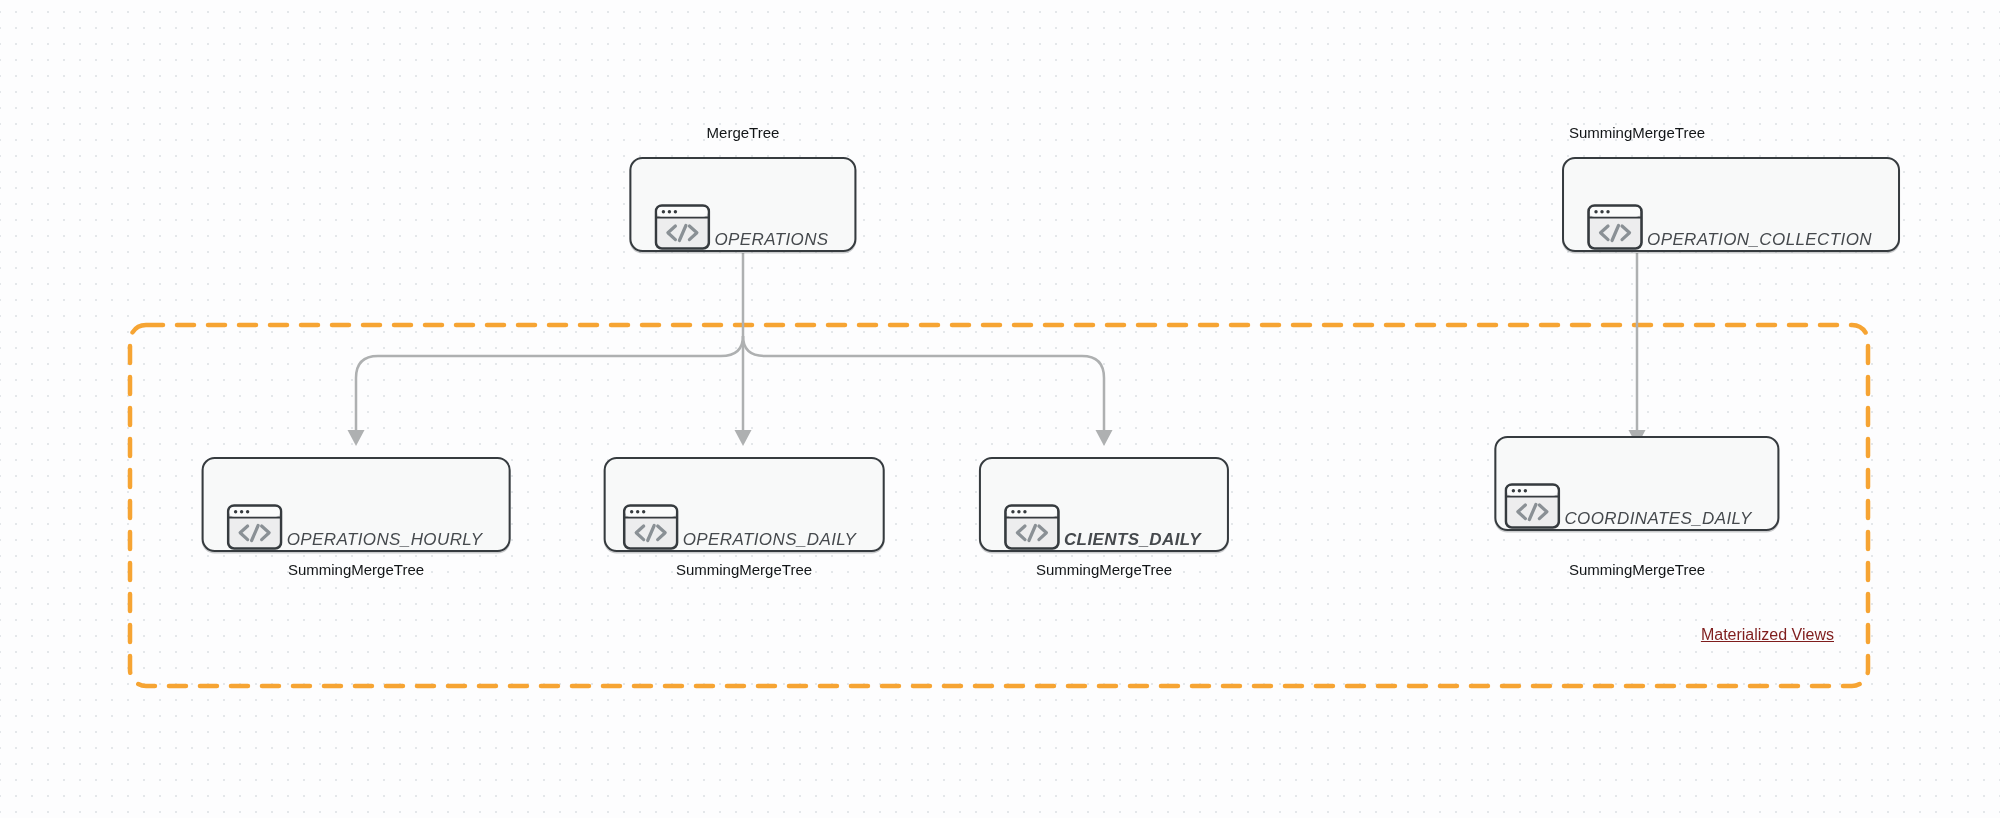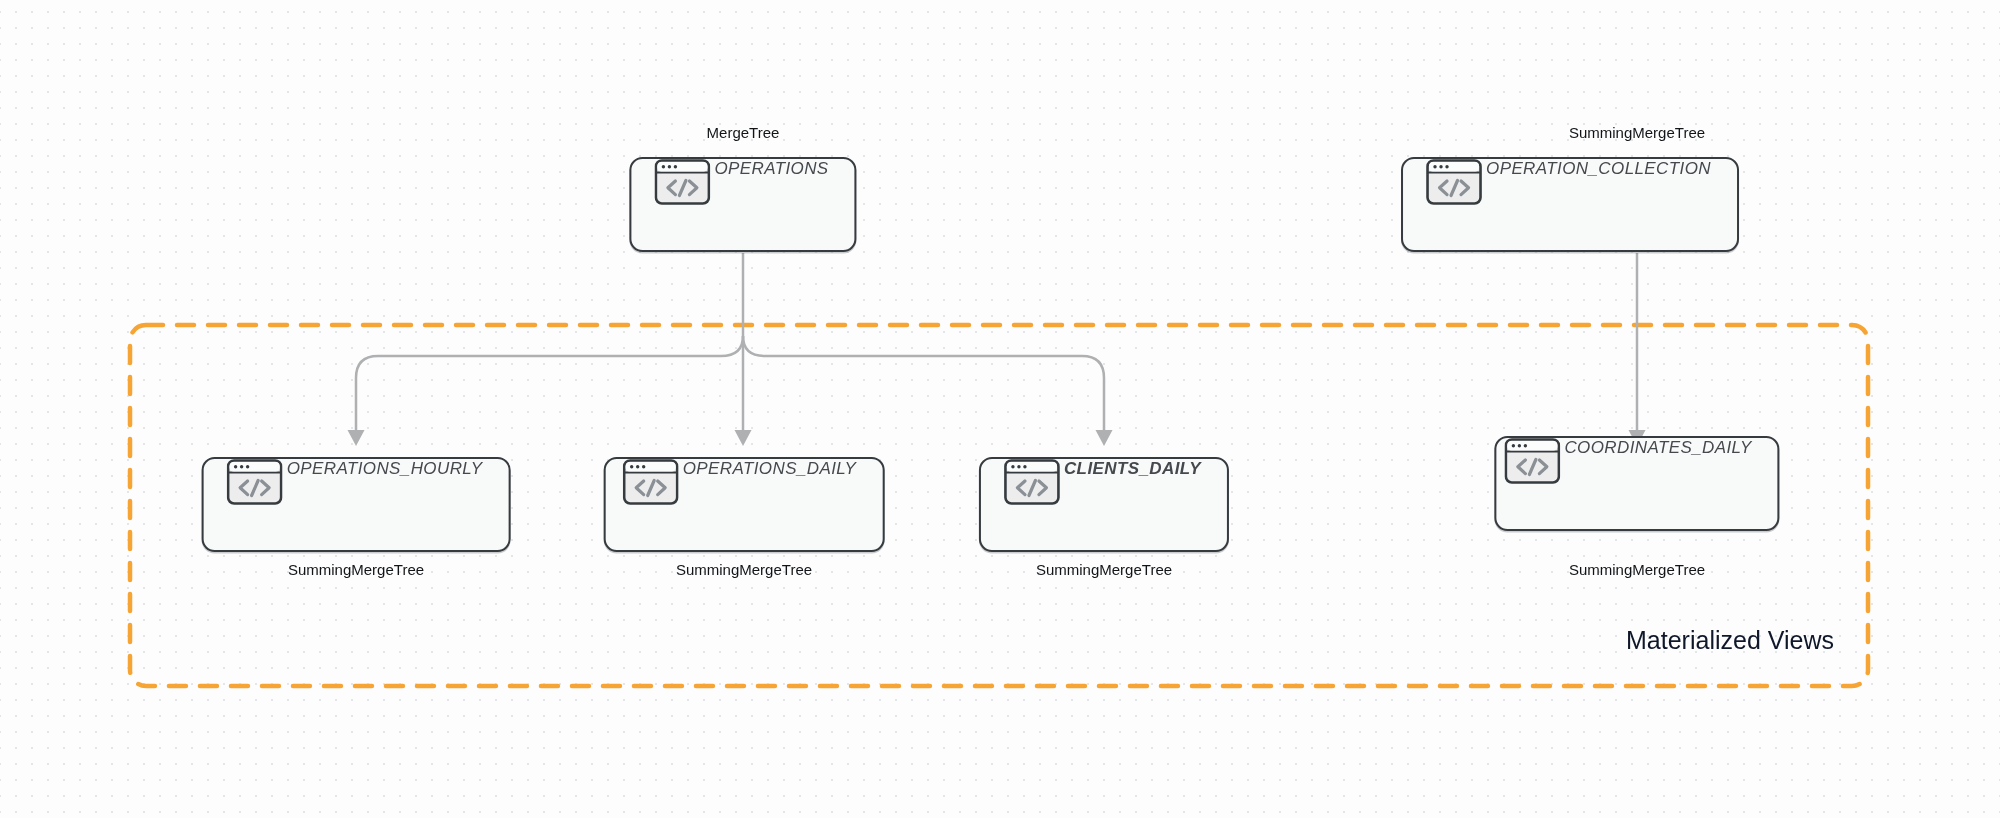--- a/index.html
+++ b/index.html
@@ -9,39 +9,39 @@
     background-image:radial-gradient(circle,#e4e7ea 1.3px,transparent 1.4px);
     background-size:16px 16px;background-position:8px 4px;
     font-family:"Liberation Sans",sans-serif;
   }
   svg.overlay{position:absolute;left:0;top:0;pointer-events:none;}
   svg.overlay .hit{pointer-events:all;}
 
   .node{
     position:absolute;height:95px;box-sizing:border-box;
     transform:translateX(-50%);
-    display:flex;align-items:flex-start;gap:4px;
+    display:flex;align-items:flex-end;gap:4px;
     padding:0 26px 0 23px;
     background:#f8f9f9;
     border:2.5px solid #363b3f;border-radius:13px;
     box-shadow:0 1.5px 0 0 rgba(52,56,60,0.25);
     white-space:nowrap;
   }
   .node-label{
     font-style:italic;font-size:17px;letter-spacing:.4px;
     color:#45494d;
   }
   .icon{flex:0 0 auto;display:block;line-height:0;}
   .engine-label{
     position:absolute;transform:translateX(-50%);
     font-size:15px;color:#121517;white-space:nowrap;
   }
   .group-caption{
     position:absolute;transform:translateX(-100%);
-    font-size:25px;font-weight:500;color:#0f172a;white-space:nowrap;
+    font-size:16px;font-weight:500;color:#7f1d1d;white-space:nowrap;text-decoration:underline;
   }
 </style>
 </head>
 <body>
 
 <svg class="overlay" width="2000" height="818" viewBox="0 0 2000 818">
 
   <rect class="hit" x="130" y="325" width="1738" height="361" rx="16" fill="none" stroke="#f6a433" stroke-width="4.5" stroke-dasharray="17 14" stroke-linecap="round"></rect>
 
   <g class="hit" stroke="#aeb0b1" stroke-width="2.5" fill="none">
@@ -80,21 +80,21 @@
     <circle cx="9" cy="7.8" r="1.7" fill="#363b3f"></circle>
     <circle cx="15" cy="7.8" r="1.7" fill="#363b3f"></circle>
     <circle cx="21" cy="7.8" r="1.7" fill="#363b3f"></circle>
     <path d="M21 22 L13.5 28.8 L21 35.6" fill="none" stroke="#8a9095" stroke-width="3.2" stroke-linecap="round" stroke-linejoin="round"></path>
     <path d="M25 36.5 L31.5 21.5" fill="none" stroke="#8a9095" stroke-width="3.2" stroke-linecap="round"></path>
     <path d="M35 22 L42.5 28.8 L35 35.6" fill="none" stroke="#8a9095" stroke-width="3.2" stroke-linecap="round" stroke-linejoin="round"></path>
   </svg>
   <span class="node-label">OPERATIONS</span>
 </div>
 
-<div class="node" style="left:1570px;top:157px;">
+<div class="node" style="left:1731px;top:157px;">
   <svg class="icon" width="56" height="46" viewBox="0 0 56 46">
     <rect x="1.5" y="1.5" width="53" height="43" rx="6" fill="#ededee" stroke="#363b3f" stroke-width="2.6"></rect>
     <path d="M1.5 13.5 H54.5" stroke="#363b3f" stroke-width="2.2"></path>
     <rect x="3" y="3" width="50" height="9.5" rx="4" fill="#fbfcfc"></rect>
     <circle cx="9" cy="7.8" r="1.7" fill="#363b3f"></circle>
     <circle cx="15" cy="7.8" r="1.7" fill="#363b3f"></circle>
     <circle cx="21" cy="7.8" r="1.7" fill="#363b3f"></circle>
     <path d="M21 22 L13.5 28.8 L21 35.6" fill="none" stroke="#8a9095" stroke-width="3.2" stroke-linecap="round" stroke-linejoin="round"></path>
     <path d="M25 36.5 L31.5 21.5" fill="none" stroke="#8a9095" stroke-width="3.2" stroke-linecap="round"></path>
     <path d="M35 22 L42.5 28.8 L35 35.6" fill="none" stroke="#8a9095" stroke-width="3.2" stroke-linecap="round" stroke-linejoin="round"></path>

